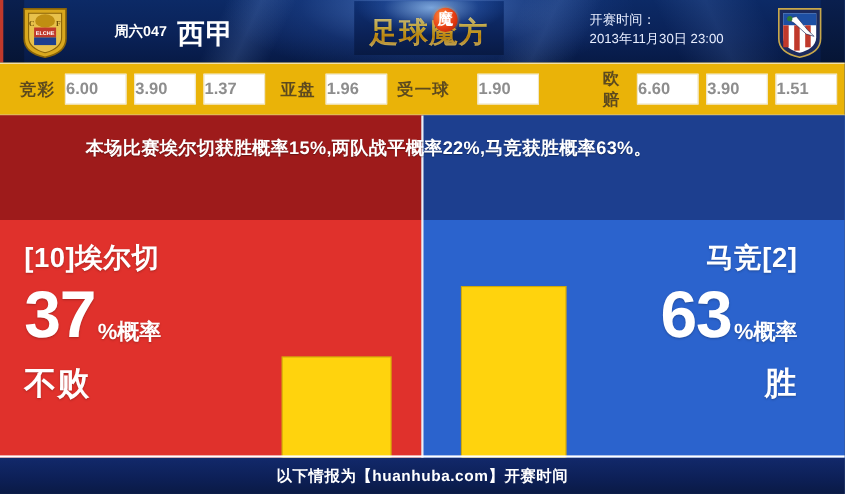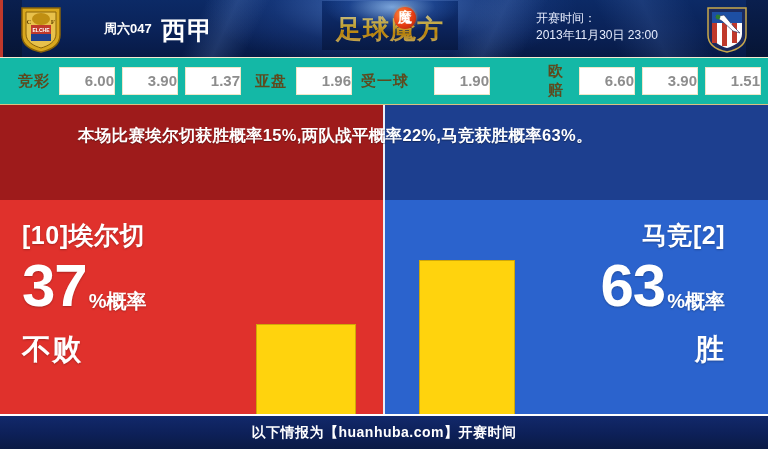--- a/index.html
+++ b/index.html
@@ -42,28 +42,28 @@
     text-shadow:0 0 1px rgba(0,0,0,.25);}
   .logo-badge{position:absolute;left:72px;top:6px;width:22px;height:22px;border-radius:50%;
     background:radial-gradient(circle at 35% 32%,#ff8a3c 0%,#e63c12 55%,#a32008 100%);
     box-shadow:0 0 3px rgba(255,160,60,.8);}
   .logo-badge span{position:absolute;left:0;top:2px;width:22px;text-align:center;color:#fff;font-size:14px;font-weight:bold;}
 
   .kickoff{position:absolute;left:536px;top:10px;color:#e8eeff;font-size:12px;line-height:17px;white-space:nowrap;}
   .kickoff .l2{letter-spacing:0px;}
 
   
-  .odds{position:relative;height:46px;width:768px;background:#14b8a6;
+  .odds{position:relative;height:46px;width:768px;background:#eab308;
     border-top:1px solid #f4ecd0;border-bottom:1px solid #d9c180;
     display:flex;align-items:center;}
   .odds-inner{position:relative;width:768px;height:46px;}
   .odds-group{position:absolute;top:0;height:46px;display:flex;align-items:center;}
   .g1{left:18px;} .g2{left:255px;} .g3{left:548px;}
   .odds-label{font-size:15px;font-weight:bold;color:#5d4a1e;margin-right:9px;letter-spacing:1px;}
-  .odds-val{min-width:54px;height:26px;line-height:26px;text-align:right;background:#fff;
+  .odds-val{min-width:54px;height:26px;line-height:26px;text-align:left;background:#fff;
     color:#8d8d8d;font-size:15px;font-weight:bold;margin-right:7px;
     border:1px solid #efe6c8;}
   .odds-hcp{font-size:15px;font-weight:bold;color:#5d4a1e;margin:0 25px 0 2px;letter-spacing:1px;}
 
   
   .main{position:relative;width:747px;height:313px;}
   .half{position:absolute;top:0;height:313px;}
   .half.left{left:0;width:384px;background:#e0312c;}
   .half.right{left:384px;width:384px;background:#2b63cd;}
   .band{position:absolute;top:0;height:95px;}

